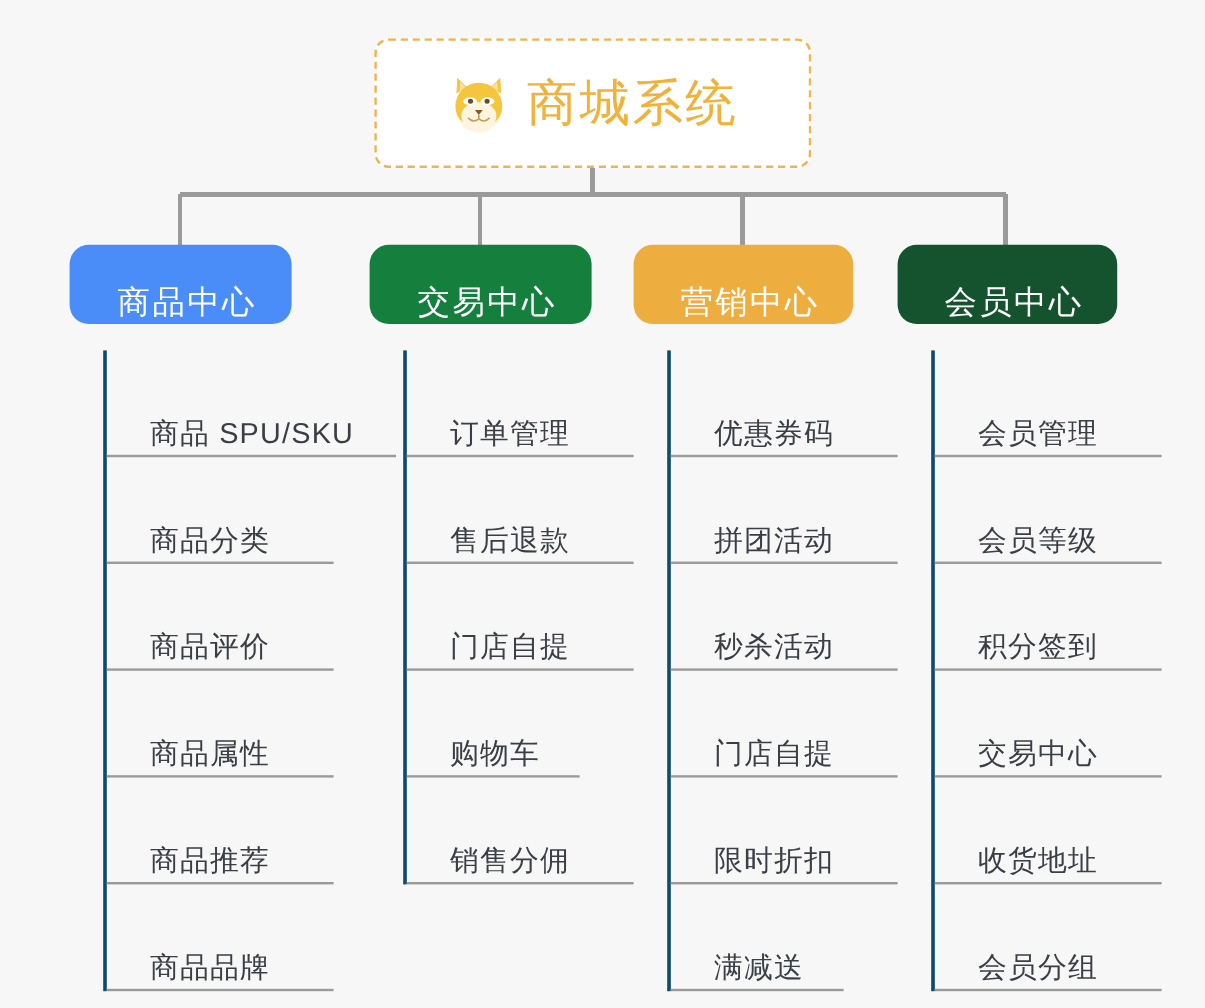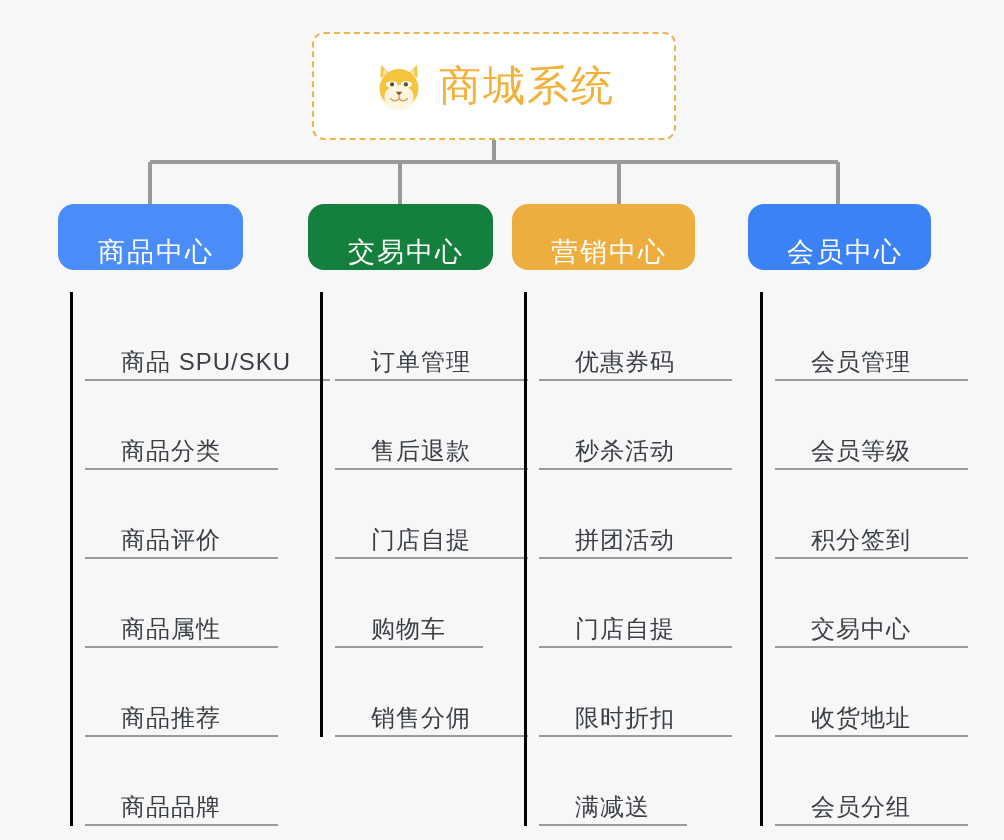--- a/index.html
+++ b/index.html
@@ -68,21 +68,21 @@
     top: 204px;
     width: 1004px;
   }
   .branch {
     position: absolute;
     top: 0;
     width: 220px;
   }
   .branch.col0 { left: 58px;  }
   .branch.col1 { left: 308px; }
-  .branch.col2 { left: 512px; }
+  .branch.col2 { left: 528px; }
   .branch.col3 { left: 748px; }
 
   .branch-header {
     width: 185px;
     height: 66px;
     border-radius: 16px;
     color: #ffffff;
     font-size: 27px;
     letter-spacing: 2px;
     display: flex;
@@ -91,23 +91,23 @@
     box-sizing: border-box;
     white-space: nowrap;
     padding-left: 11px;
   }
   .branch.col2 .branch-header,
   .branch.col3 .branch-header { width: 183px; }
 
   .leaf-list {
     position: relative;
     margin-top: 22px;
-    padding-left: 26px;
-    border-left: 3px solid #000000;
-    margin-left: 12px;
+    padding-left: 14px;
+    border-left: 3px solid #0c4a6e;
+    margin-left: 28px;
   }
   .leaf-item {
     position: relative;
     height: 89px;
     box-sizing: border-box;
     display: flex;
     align-items: flex-end;
     padding-bottom: 6px;
   }
   .leaf-item::after {
@@ -221,39 +221,39 @@
 
     <div class="branch col2">
       <div class="branch-header" style="background:#eeae3f;">
         <span>营销中心</span>
       </div>
       <div class="leaf-list">
         <div class="leaf-item w-mid">
           <span class="leaf-label">优惠券码</span>
         </div>
         <div class="leaf-item w-mid">
+          <span class="leaf-label">拼团活动</span>
+        </div>
+        <div class="leaf-item w-mid">
           <span class="leaf-label">秒杀活动</span>
-        </div>
-        <div class="leaf-item w-mid">
-          <span class="leaf-label">拼团活动</span>
         </div>
         <div class="leaf-item w-mid">
           <span class="leaf-label">门店自提</span>
         </div>
         <div class="leaf-item w-mid">
           <span class="leaf-label">限时折扣</span>
         </div>
         <div class="leaf-item w-narrow">
           <span class="leaf-label">满减送</span>
         </div>
       </div>
     </div>
 
     <div class="branch col3">
-      <div class="branch-header" style="background:#3b82f6;">
+      <div class="branch-header" style="background:#14532d;">
         <span>会员中心</span>
       </div>
       <div class="leaf-list">
         <div class="leaf-item w-mid">
           <span class="leaf-label">会员管理</span>
         </div>
         <div class="leaf-item w-mid">
           <span class="leaf-label">会员等级</span>
         </div>
         <div class="leaf-item w-mid">

